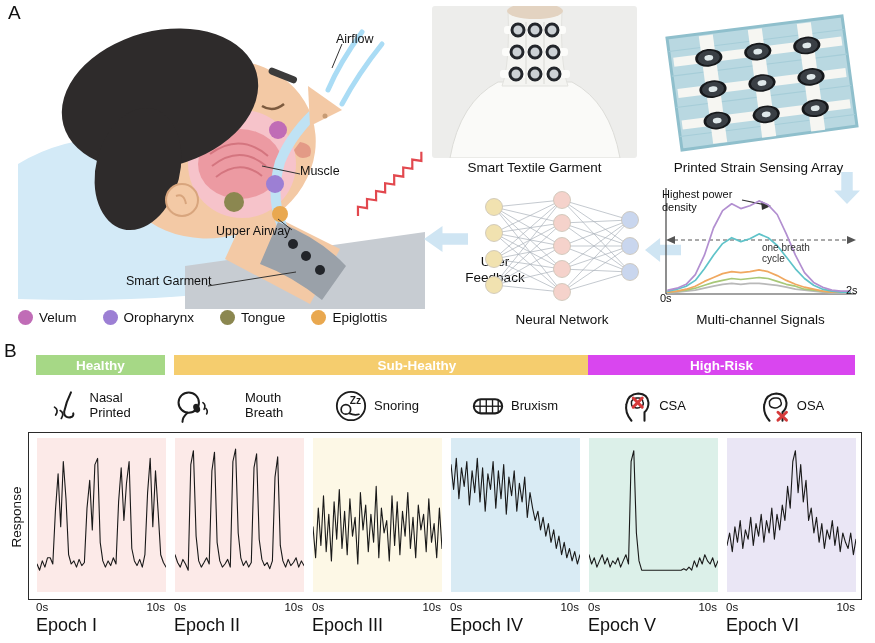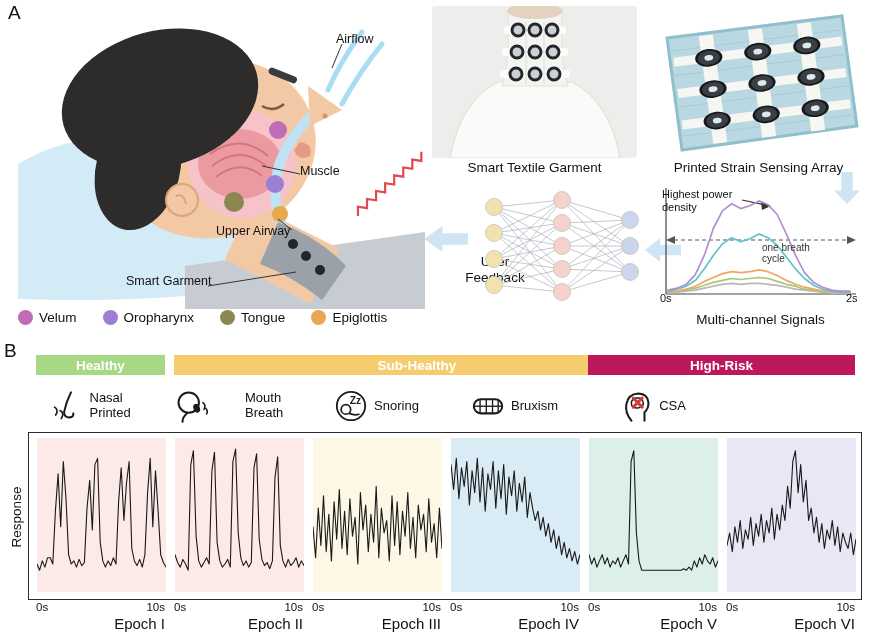--- a/index.html
+++ b/index.html
@@ -23,21 +23,21 @@
   .cicon{width:34px;height:34px;flex:0 0 auto;}
   .clabel{font-size:13px;line-height:1.15;max-width:62px;}
   .plot-wrap{position:absolute;left:28px;top:432px;width:834px;height:168px;
              border:1.5px solid #2b2b2b;background:#fff;box-sizing:border-box;}
   .ylabel{position:absolute;left:-97px;top:77px;width:168px;height:14px;transform:rotate(-90deg);
           font-size:13.5px;text-align:center;}
   .epoch{position:absolute;top:5px;width:129px;height:154px;}
   .epoch svg{width:100%;height:100%;display:block;}
   .ep-foot{position:absolute;top:601px;width:129px;}
   .ticks{display:flex;justify-content:space-between;font-size:11.5px;}
-  .ep-name{text-align:right;font-size:15px;margin-top:2px;}
+  .ep-name{text-align:left;font-size:18px;margin-top:2px;}
   .ann-power{position:absolute;left:662px;top:188px;width:78px;font-size:11px;line-height:1.15;}
   .ann-cycle{position:absolute;left:749px;top:242px;width:58px;font-size:10px;line-height:1.1;color:#333;margin-left:13px;}
   .mc-x{position:absolute;font-size:11px;}
   .feedback{position:absolute;left:414px;top:254px;width:74px;text-align:center;
             font-size:13.5px;line-height:1.2;margin-left:44px;}
 </style>
 </head>
 <body>
 
 <div class="stage">
@@ -226,50 +226,51 @@
       <circle cx="16" cy="97" r="8.5" fill="#f1e2b0" stroke="#c9c2b4" stroke-width="0.8"></circle>
       <circle cx="84" cy="12" r="8.5" fill="#f5d2cb" stroke="#c9c2b4" stroke-width="0.8"></circle>
       <circle cx="84" cy="35" r="8.5" fill="#f5d2cb" stroke="#c9c2b4" stroke-width="0.8"></circle>
       <circle cx="84" cy="58" r="8.5" fill="#f5d2cb" stroke="#c9c2b4" stroke-width="0.8"></circle>
       <circle cx="84" cy="81" r="8.5" fill="#f5d2cb" stroke="#c9c2b4" stroke-width="0.8"></circle>
       <circle cx="84" cy="104" r="8.5" fill="#f5d2cb" stroke="#c9c2b4" stroke-width="0.8"></circle>
       <circle cx="152" cy="32" r="8.5" fill="#c9d6ee" stroke="#c9c2b4" stroke-width="0.8"></circle>
       <circle cx="152" cy="58" r="8.5" fill="#c9d6ee" stroke="#c9c2b4" stroke-width="0.8"></circle>
       <circle cx="152" cy="84" r="8.5" fill="#c9d6ee" stroke="#c9c2b4" stroke-width="0.8"></circle>
     </svg>
+  <div class="block-cap" style="left:478px;top:312px;width:168px;">Neural Network</div>
 
   <svg id="mc-svg" style="position:absolute;left:658px;top:182px;" width="205" height="125" viewBox="0 0 205 125">
     <line x1="8" y1="6" x2="8" y2="112" stroke="#444" stroke-width="1.2"></line>
     <line x1="8" y1="112" x2="198" y2="112" stroke="#444" stroke-width="1.2"></line>
     <line x1="16" y1="58" x2="190" y2="58" stroke="#555" stroke-width="1" stroke-dasharray="4,3"></line>
     <polygon points="8,58 17,54 17,62" fill="#555"></polygon>
     <polygon points="198,58 189,54 189,62" fill="#555"></polygon>
     <line x1="84" y1="18" x2="108" y2="23" stroke="#333" stroke-width="1.1"></line>
     <polygon points="113,24 103,19 104,28" fill="#333"></polygon>
   <polyline points="10.0,111.0 19.1,110.1 28.2,109.1 37.3,108.1 46.4,106.2 55.5,104.2 64.6,102.3 73.7,101.3 82.8,102.3 91.9,101.3 101.0,101.3 110.1,102.3 119.2,103.3 128.3,105.2 137.4,107.2 146.5,108.1 155.6,109.1 164.7,110.1 173.8,111.0 182.9,111.0 192.0,111.0" fill="none" stroke="#b9b9b9" stroke-width="1.7" stroke-linejoin="round" stroke-linecap="round"></polyline>
       <polyline points="10.0,110.1 19.1,109.1 28.2,108.1 37.3,106.2 46.4,103.3 55.5,100.4 64.6,98.4 73.7,96.5 82.8,97.5 91.9,96.5 101.0,95.5 110.1,96.5 119.2,99.4 128.3,102.3 137.4,104.2 146.5,107.2 155.6,108.1 164.7,109.1 173.8,110.1 182.9,110.1 192.0,110.1" fill="none" stroke="#a8c878" stroke-width="1.7" stroke-linejoin="round" stroke-linecap="round"></polyline>
       <polyline points="10.0,110.1 19.1,109.1 28.2,107.2 37.3,104.2 46.4,99.4 55.5,95.5 64.6,91.6 73.7,89.7 82.8,90.7 91.9,89.7 101.0,87.8 110.1,89.7 119.2,93.6 128.3,98.4 137.4,102.3 146.5,105.2 155.6,107.2 164.7,109.1 173.8,110.1 182.9,110.1 192.0,110.1" fill="none" stroke="#f0a860" stroke-width="1.7" stroke-linejoin="round" stroke-linecap="round"></polyline>
       <polyline points="10.0,109.1 19.1,107.2 28.2,104.2 37.3,98.4 46.4,86.8 55.5,73.2 64.6,61.6 73.7,55.7 82.8,59.6 91.9,56.7 101.0,51.9 110.1,55.7 119.2,63.5 128.3,75.1 137.4,86.8 146.5,96.5 155.6,103.3 164.7,107.2 173.8,109.1 182.9,110.1 192.0,110.1" fill="none" stroke="#5fc3c9" stroke-width="1.7" stroke-linejoin="round" stroke-linecap="round"></polyline>
       <polyline points="10.0,108.1 19.1,106.2 28.2,102.3 37.3,92.6 46.4,73.2 55.5,46.0 64.6,28.6 73.7,21.8 82.8,26.6 91.9,23.7 101.0,18.9 110.1,22.8 119.2,32.5 128.3,51.9 137.4,73.2 146.5,90.7 155.6,100.4 164.7,105.2 173.8,108.1 182.9,109.1 192.0,109.1" fill="none" stroke="#b28fd0" stroke-width="1.7" stroke-linejoin="round" stroke-linecap="round"></polyline>
     </svg>
   <div class="ann-power">Highest power density</div>
   <div class="ann-cycle">one breath cycle</div>
   <div class="mc-x" style="left:660px;top:292px;">0s</div>
-  <div class="mc-x" style="left:846px;top:292px;">2s</div>
+  <div class="mc-x" style="left:846px;top:284px;">2s</div>
   <div class="block-cap" style="left:658px;top:312px;width:205px;">Multi-channel Signals</div>
 
   <span class="panel-letter" style="left:4px;top:340px;">B</span>
 
   <div class="cat" style="left: 36px; width: 129px; background: rgb(166, 216, 134);">
     <span>Healthy</span>
   </div>
   <div class="cat" style="left: 174px; width: 486px; background: rgb(245, 205, 110);">
     <span>Sub-Healthy</span>
   </div>
-  <div class="cat" style="left: 588px; width: 267px; background: #be185d;">
+  <div class="cat" style="left: 588px; width: 267px; background: #d946ef;">
     <span>High-Risk</span>
   </div>
 
   <div class="cond" style="left:36px;">
     <svg class="cicon" viewBox="0 0 30 30">
       <path d="M18.5,3 C15.5,9 13.5,15 12.5,20 C12,23.5 14.5,25.5 18,25" stroke="#1c1c1c" stroke-width="1.8" fill="none" stroke-linecap="round"></path>
       <path d="M18,25 C20,24.6 21,23 20.5,21.5" stroke="#1c1c1c" stroke-width="1.8" fill="none" stroke-linecap="round"></path>
       <path d="M4,16 q4,2.5 1,7" stroke="#1c1c1c" stroke-width="1.5" fill="none" stroke-linecap="round"></path>
       <path d="M9,19 q4,2.5 1,7" stroke="#1c1c1c" stroke-width="1.5" fill="none" stroke-linecap="round"></path>
     </svg>
@@ -307,20 +308,29 @@
     <svg class="cicon" viewBox="0 0 30 30">
       <rect x="2.5" y="9" width="25" height="12.5" rx="6.2" fill="none" stroke="#1c1c1c" stroke-width="1.8"></rect>
       <line x1="3.5" y1="15.2" x2="26.5" y2="15.2" stroke="#1c1c1c" stroke-width="1.2"></line>
       <line x1="8" y1="9.6" x2="8" y2="20.9" stroke="#1c1c1c" stroke-width="1.2"></line>
       <line x1="13.5" y1="9.2" x2="13.5" y2="21.2" stroke="#1c1c1c" stroke-width="1.2"></line>
       <line x1="19" y1="9.2" x2="19" y2="21.2" stroke="#1c1c1c" stroke-width="1.2"></line>
       <line x1="24" y1="9.8" x2="24" y2="20.8" stroke="#1c1c1c" stroke-width="1.2"></line>
     </svg>
     <div class="clabel">Bruxism</div>
   </div>
+  <div class="cond" style="left:726px;">
+    <svg class="cicon" viewBox="0 0 30 30">
+      <path d="M11,28 Q5,21 6.5,13.5 Q8,4.5 17,4 Q25.5,4.5 26,12 Q26.3,17 22.5,20.5 L22.5,28" fill="none" stroke="#1c1c1c" stroke-width="1.8" stroke-linecap="round"></path>
+      <path d="M11,11 Q13,7.5 16.5,8 Q20.5,7.5 21,11 Q22.5,14 19.5,15.5 Q17.5,17.5 14.5,16.5 Q11,16 11,13 Z" fill="none" stroke="#1c1c1c" stroke-width="1.3"></path>
+      <line x1="18.5" y1="20.5" x2="26" y2="27.5" stroke="#d63b3b" stroke-width="2.6" stroke-linecap="round"></line>
+      <line x1="26" y1="20.5" x2="18.5" y2="27.5" stroke="#d63b3b" stroke-width="2.6" stroke-linecap="round"></line>
+    </svg>
+    <div class="clabel">OSA</div>
+  </div>
 
   <div class="plot-wrap">
     <div class="ylabel">Response</div>
     <div class="epoch" style="left: 8px; background: rgb(252, 234, 232);">
         <svg viewBox="0 0 129 154" preserveAspectRatio="none">
           <polyline points="0.0,126.0 2.6,132.2 5.3,122.9 7.9,129.1 10.5,119.8 13.2,119.8 15.8,126.0 18.4,73.2 21.1,35.9 23.7,88.8 26.3,23.5 29.0,60.8 31.6,116.7 34.2,126.0 36.9,122.9 39.5,129.1 42.1,121.4 44.8,127.6 47.4,124.5 50.0,70.1 52.7,42.2 55.3,91.9 57.9,26.6 60.6,20.4 63.2,104.3 65.8,122.9 68.4,129.1 71.1,122.9 73.7,127.6 76.3,119.8 79.0,126.0 81.6,63.9 84.2,29.7 86.9,82.5 89.5,45.3 92.1,23.5 94.8,110.5 97.4,122.9 100.0,127.6 102.7,121.4 105.3,129.1 107.9,116.7 110.6,54.6 113.2,20.4 115.8,88.8 118.5,32.8 121.1,73.2 123.7,116.7 126.4,124.5 129.0,129.1" fill="none" stroke="#191919" stroke-width="1.1" stroke-linejoin="round" stroke-linecap="round"></polyline>
         </svg>
       </div>
     <div class="epoch" style="left: 146px; background: rgb(252, 234, 232);">
         <svg viewBox="0 0 129 154" preserveAspectRatio="none">

